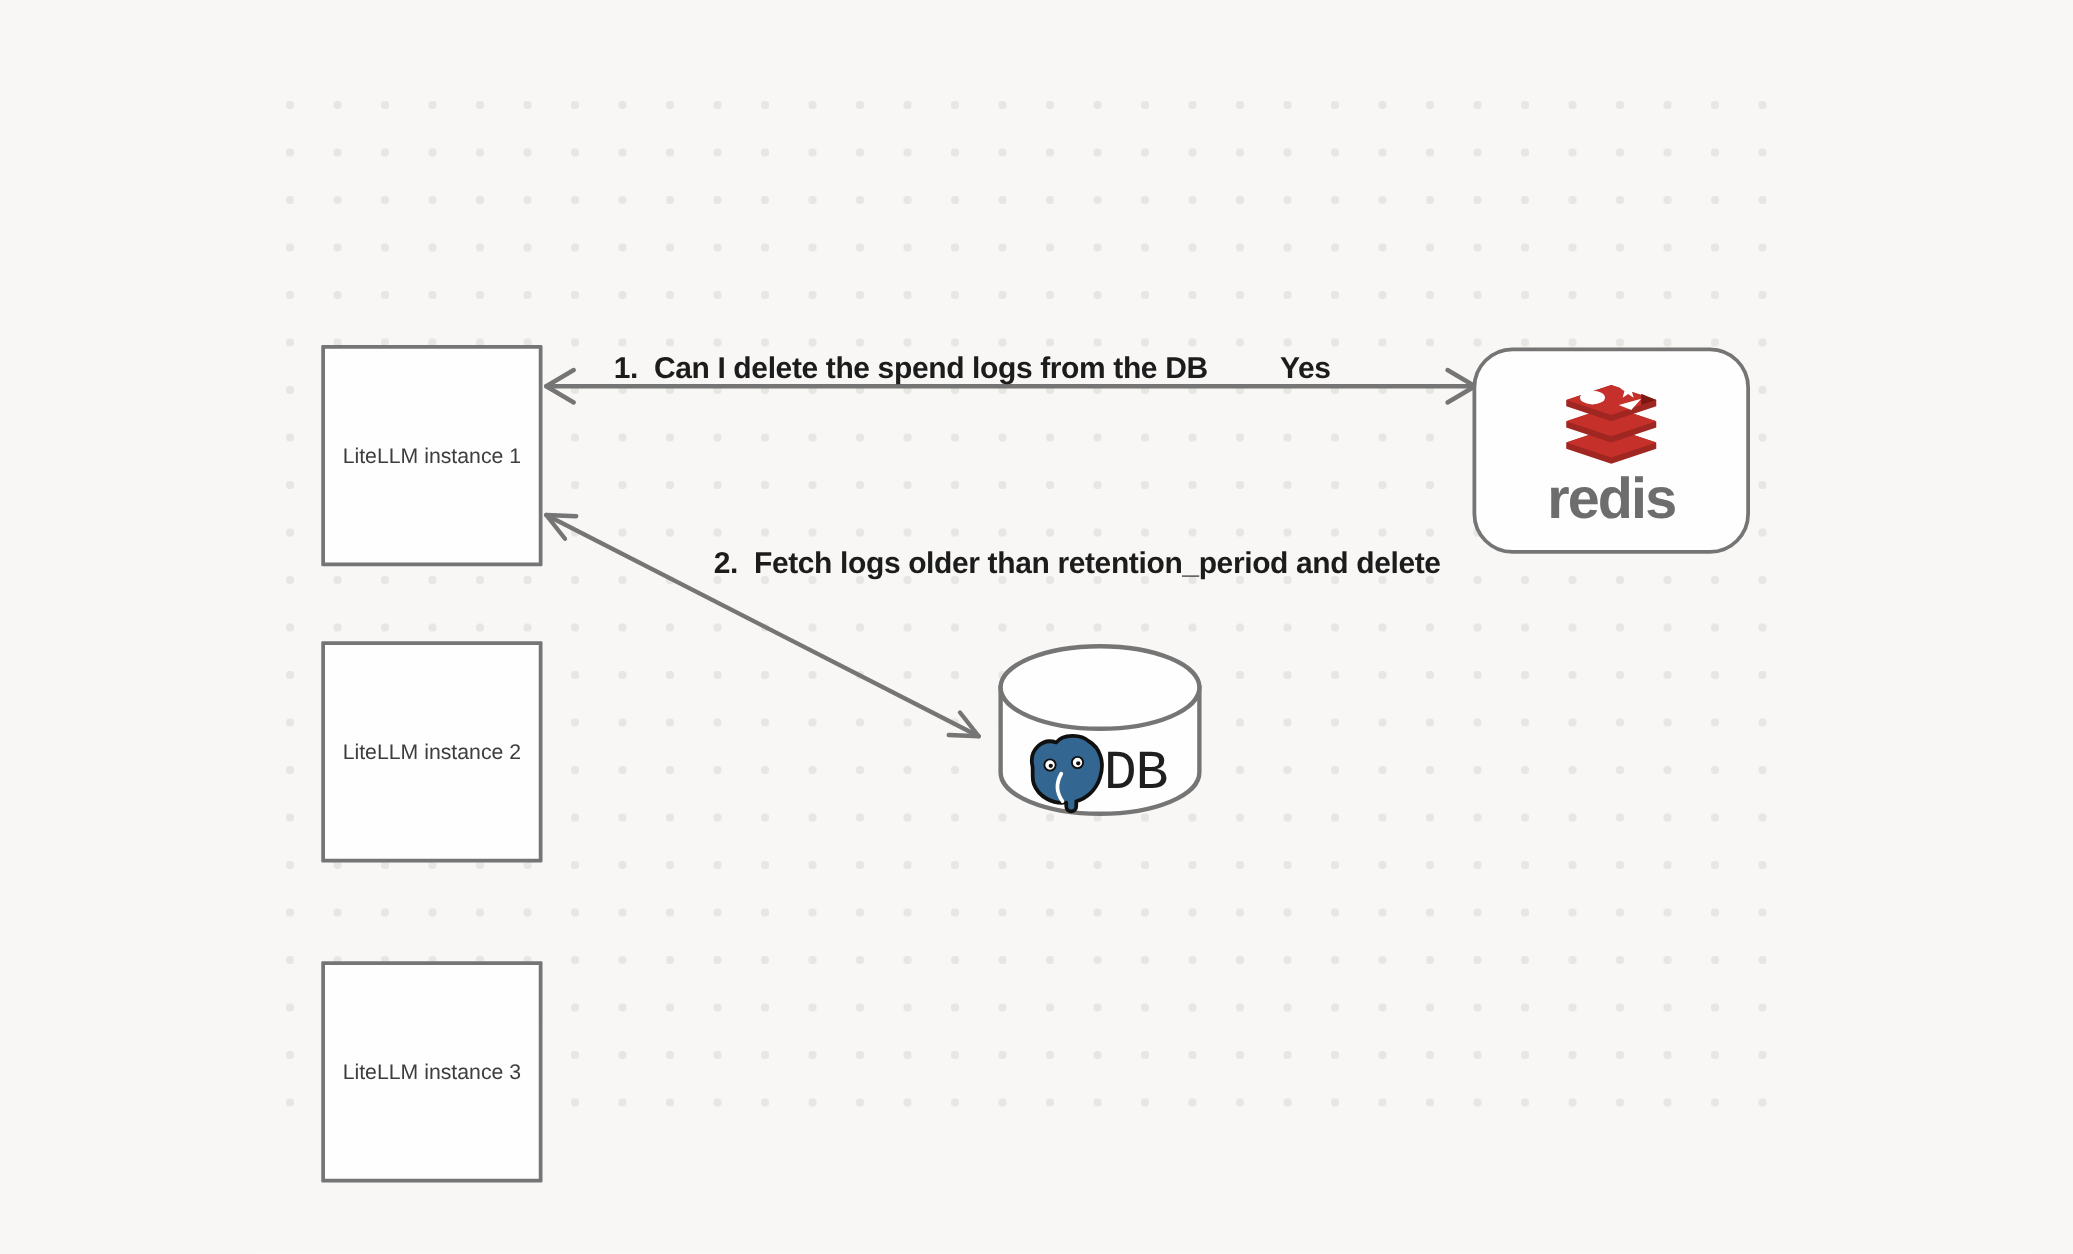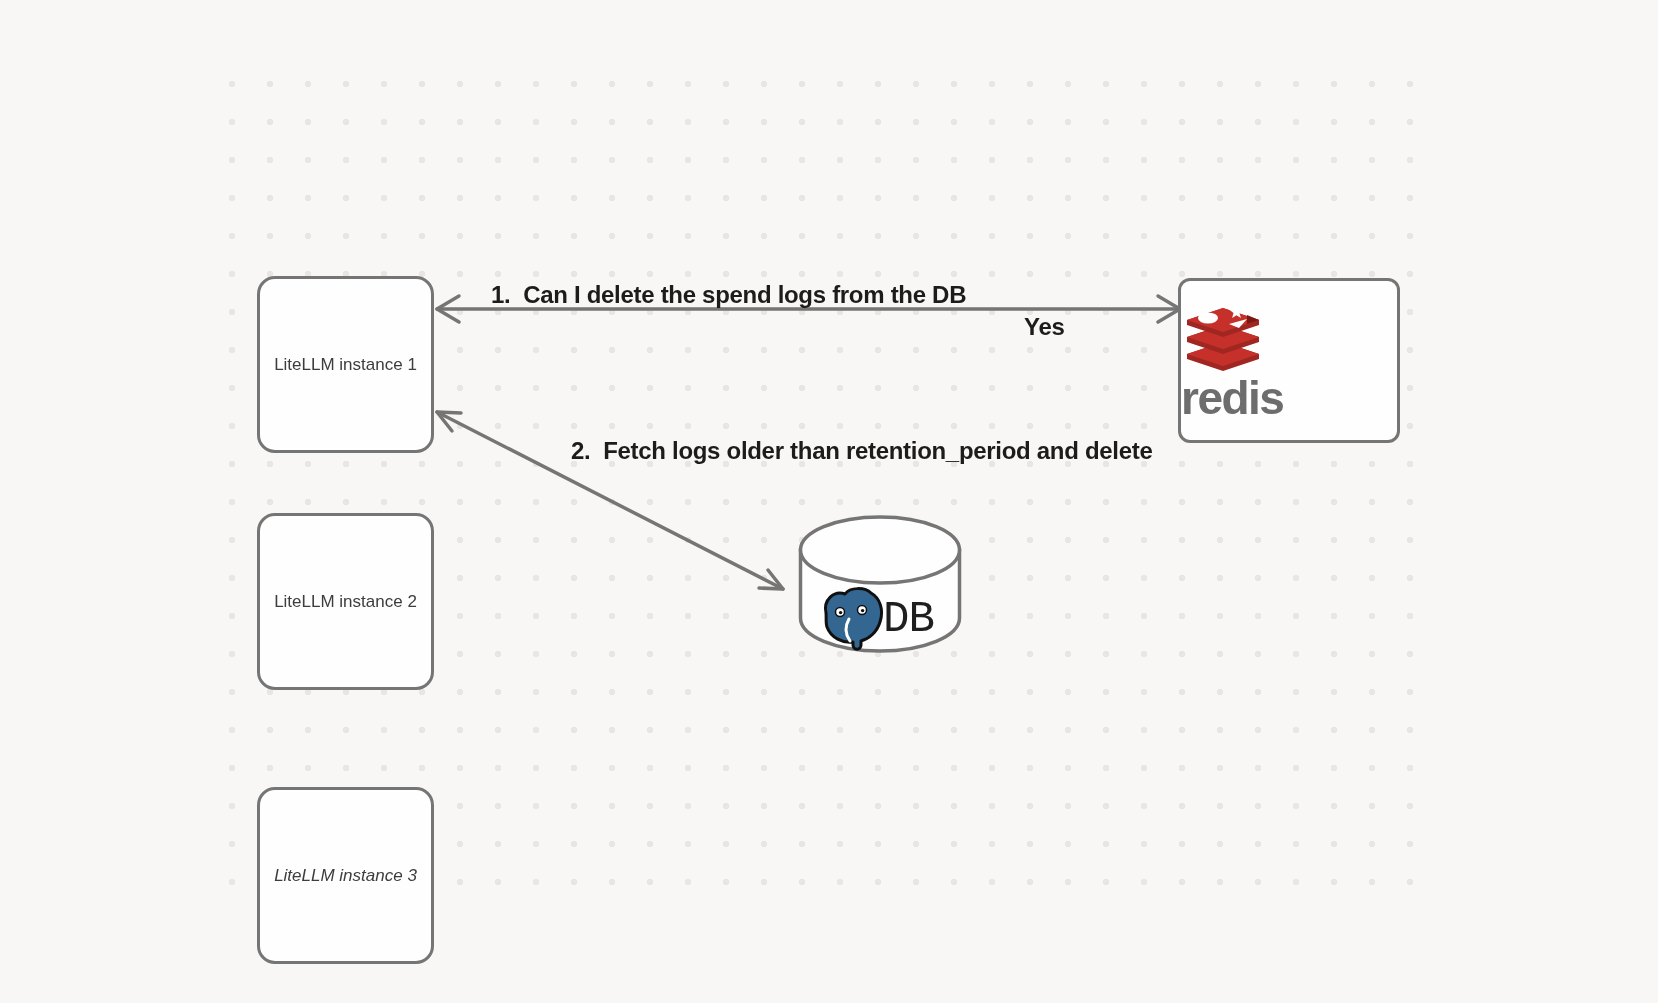--- a/index.html
+++ b/index.html
@@ -11,48 +11,48 @@
   .dot-grid {
     position:absolute; left:213px; top:65px; width:1216px; height:836px;
     background-image: radial-gradient(circle, #e7e6e3 3.3px, transparent 3.5px);
     background-size:38px 38px;
     z-index:0;
   }
   .edges { position:absolute; left:0; top:0; width:1658px; height:1003px; z-index:1; }
   .edges polyline, .edges line { stroke:#757575; stroke-width:3.5; fill:none; stroke-linecap:round; stroke-linejoin:round; }
   .box-node {
     position:absolute; left:257px; width:177px; height:177px; box-sizing:border-box;
-    background:#fefefe; border:3px solid #757575; border-radius:18px;
+    background:#fefefe; border:3px solid #757575; border-radius:1px;
     display:flex; align-items:center; justify-content:center; z-index:2;
   }
   .box-node span { font-size:17px; color:#3d3d3d; }
-  #node1 { top:276px; } #node2 { top:513px;text-align:right; } #node3 { top:787px;font-style:italic; }
+  #node1 { top:276px; } #node2 { top:513px;text-align:right; } #node3 { top:769px; }
   .redis-node {
     position:absolute; left:1178px; top:278px; width:222px; height:165px; box-sizing:border-box;
-    background:#fefefe; border:3.5px solid #757575; border-radius:12px;
-    display:flex; flex-direction:column; align-items:flex-start; justify-content:center;
+    background:#fefefe; border:3.5px solid #757575; border-radius:32px;
+    display:flex; flex-direction:column; align-items:center; justify-content:center;
     padding-top:4px; z-index:2;
   }
   .redis-word {
     font-size:46px; font-weight:700; color:#6d6d6d; letter-spacing:-1.5px;
     line-height:1; margin-top:3px;
   }
   .db-cyl  { position:absolute; left:797px; top:513px; z-index:2; }
   .pg-icon { position:absolute; left:812px; top:581px; z-index:3; }
   .db-text {
     position:absolute; left:883px; top:597px; z-index:3;
     font-size:44px; font-weight:500; color:#1f1f1f; letter-spacing:-1px; line-height:1;font-family:Liberation Mono, monospace;
   }
   .edge-label {
     position:absolute; z-index:3;
     font-size:24px; font-weight:700; color:#1c1c1c;
     white-space:pre; letter-spacing:-0.3px; line-height:24px;
   }
   #label1   { left:491px;  top:283px; }
-  #labelYes { left:1024px; top:283px;margin-top:32px; }
+  #labelYes { left:1024px; top:283px; }
   #label2   { left:571px;  top:439px; }
 </style>
 </head>
 <body>
 
 <div class="canvas">
 
   <div class="dot-grid"></div>
 
   <svg class="edges">

